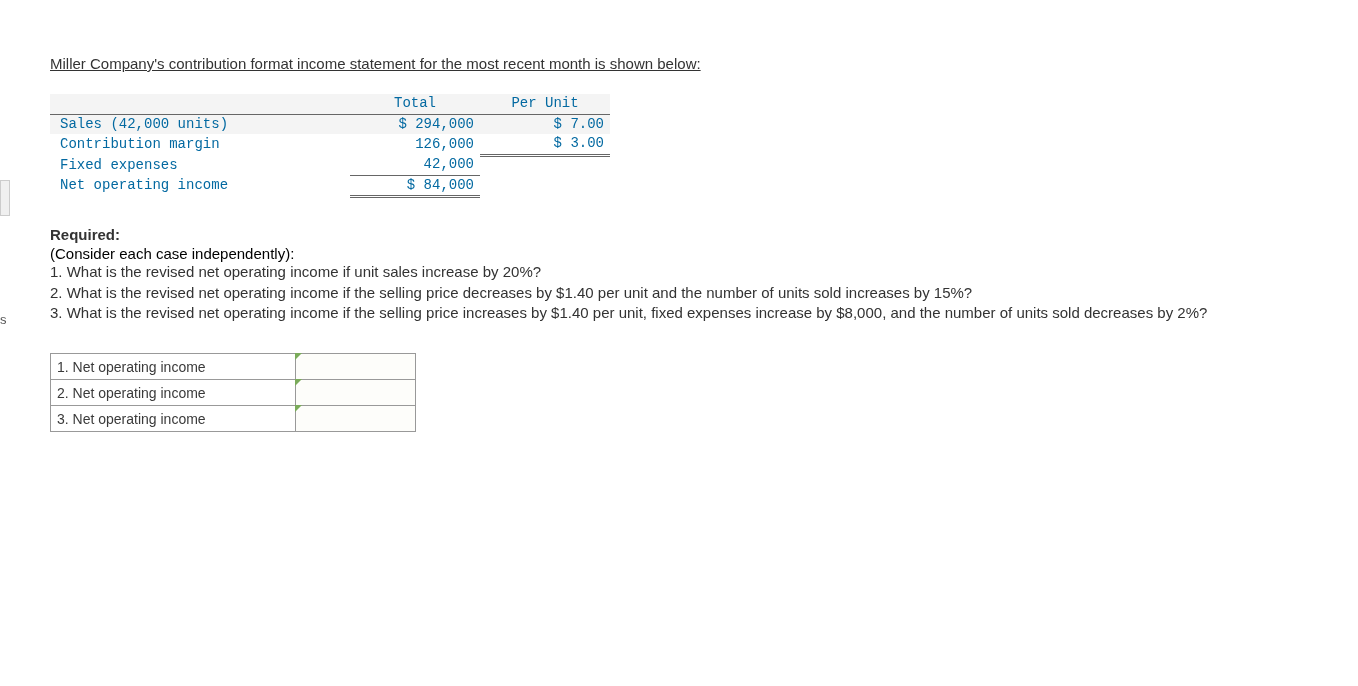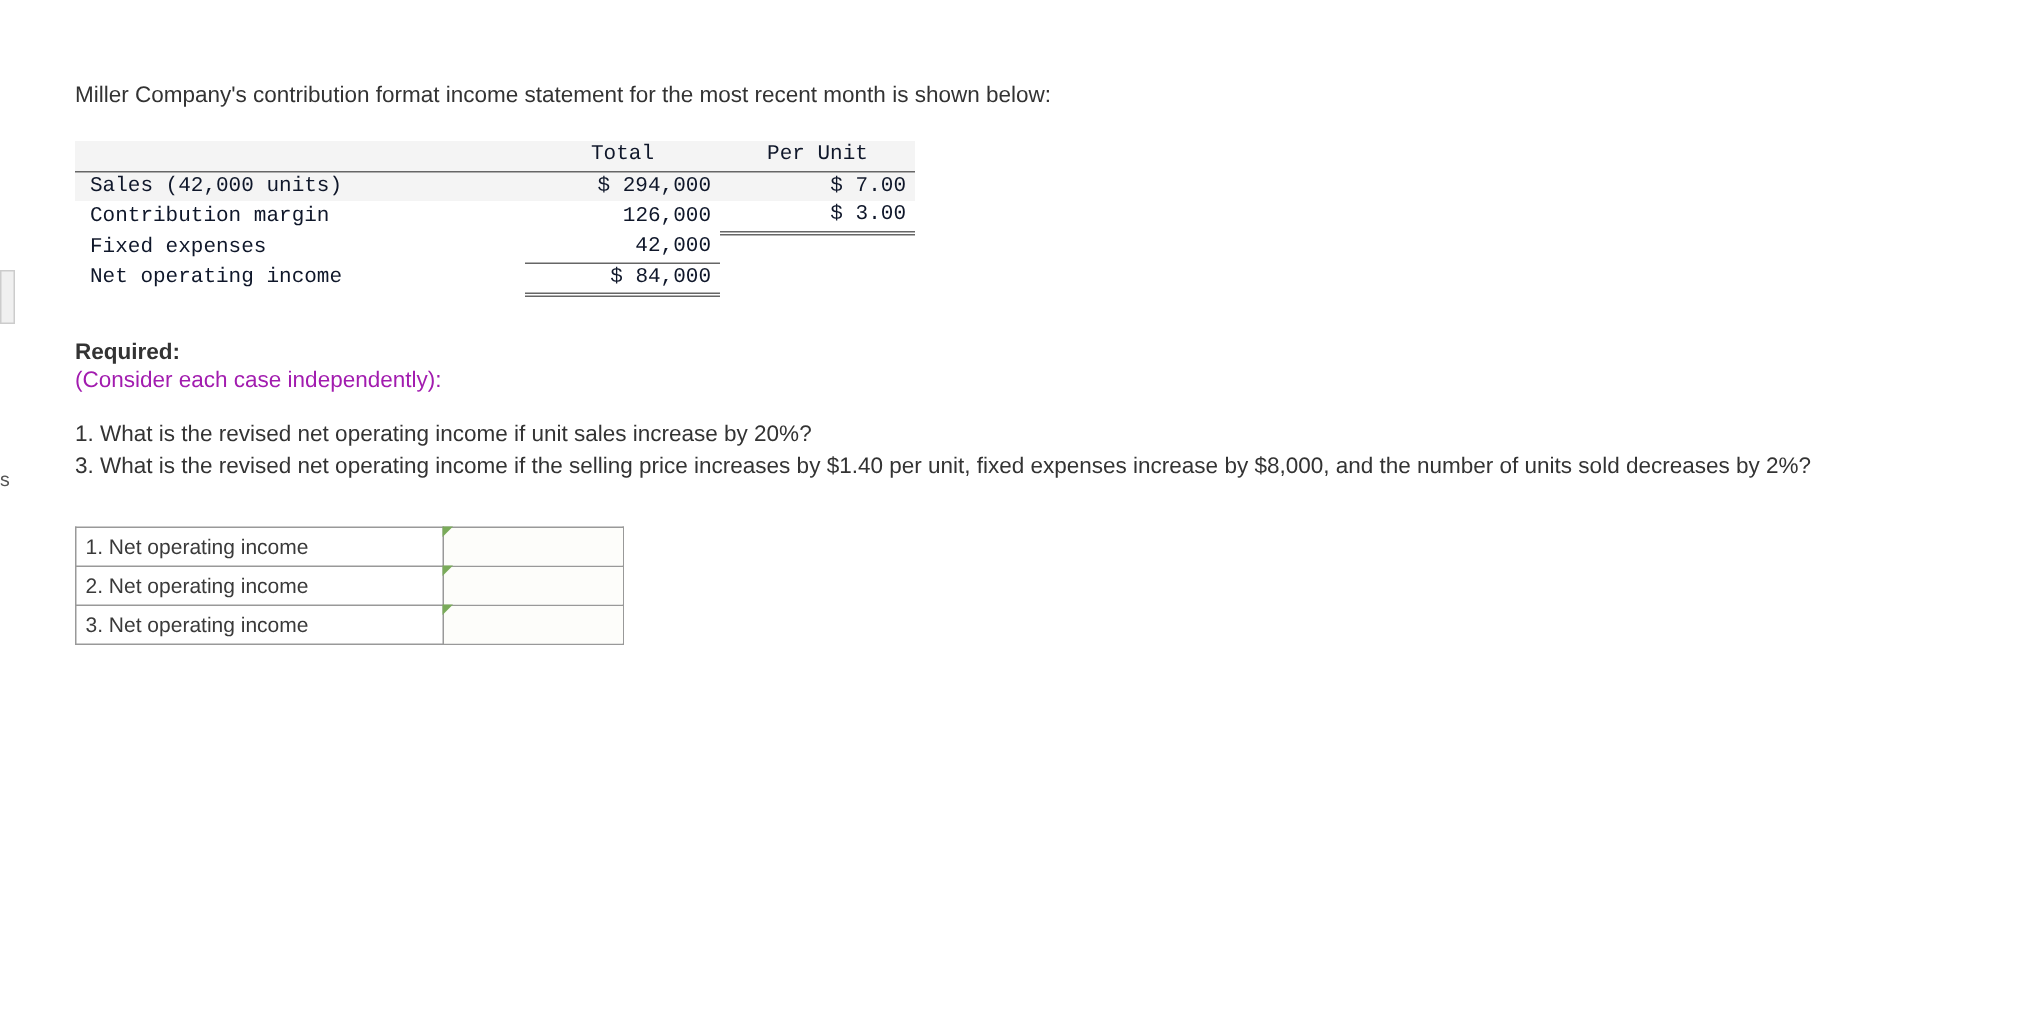--- a/index.html
+++ b/index.html
@@ -20,44 +20,44 @@
       background: #f0f0f0;
     }
     .sidebar-tab.t1 { top: 180px; }
     .sidebar-text {
       position: absolute;
       left: 0;
       top: 312px;
       font-size: 13px;
       color: #555;
     }
-    .intro { margin-bottom: 22px; color: #333; }
+    .intro { margin-bottom: 22px; color: #333; text-decoration: underline; }
     .fin-table {
       font-family: "Courier New", Courier, monospace;
       font-size: 14px;
-      color: #0f172a;
+      color: #0369a1;
       border-collapse: collapse;
       margin-bottom: 28px;
     }
     .fin-table td, .fin-table th {
       padding: 0 6px;
       text-align: right;
       line-height: 1.4;
       white-space: pre;
     }
     .fin-table .label { text-align: left; width: 300px; padding-left: 10px; }
     .fin-table .ccol { width: 130px; }
     .fin-table .pcol { width: 130px; }
     .fin-table thead td { text-align: center; border-bottom: 1px solid #666; }
     .row-shade { background: #f4f4f4; }
     .b-single td.ccol, .b-single td.pcol { border-bottom: 1px solid #666; }
     .b-double td.ccol { border-bottom: 3px double #666; }
     .b-double-pu td.pcol { border-bottom: 3px double #666; }
     .required-hdr { font-weight: bold; color: #333; margin-bottom: 2px; }
-    .subnote { margin-bottom: 18px; color: #a21caf; }
+    .subnote { color: #000000; }
     .questions { margin-bottom: 30px; color: #333; line-height: 1.35; max-width: 1280px; }
     .answer-table { border-collapse: collapse; }
     .answer-table td {
       border: 1px solid #999;
       font-size: 14px;
       padding: 3px 6px;
       height: 26px;
       vertical-align: middle;
       margin-top: 17px;
     }
@@ -117,20 +117,21 @@
       <td class="pcol" style="border:none"></td>
     </tr>
   </tbody>
 </table>
 
 <p class="required-hdr">Required:</p>
 <p class="subnote">(Consider each case independently):</p>
 
 <div class="questions">
   <div>1. What is the revised net operating income if unit sales increase by 20%?</div>
+  <div>2. What is the revised net operating income if the selling price decreases by $1.40 per unit and the number of units sold increases by 15%?</div>
   <div>3. What is the revised net operating income if the selling price increases by $1.40 per unit, fixed expenses increase by $8,000, and the number of units sold decreases by 2%?</div>
 </div>
 
 <table class="answer-table">
   <tbody>
       <tr>
     <td class="alabel">1. Net operating income</td>
     <td class="avalue">
       <input class="answer-input" value="" style="">
     </td>

